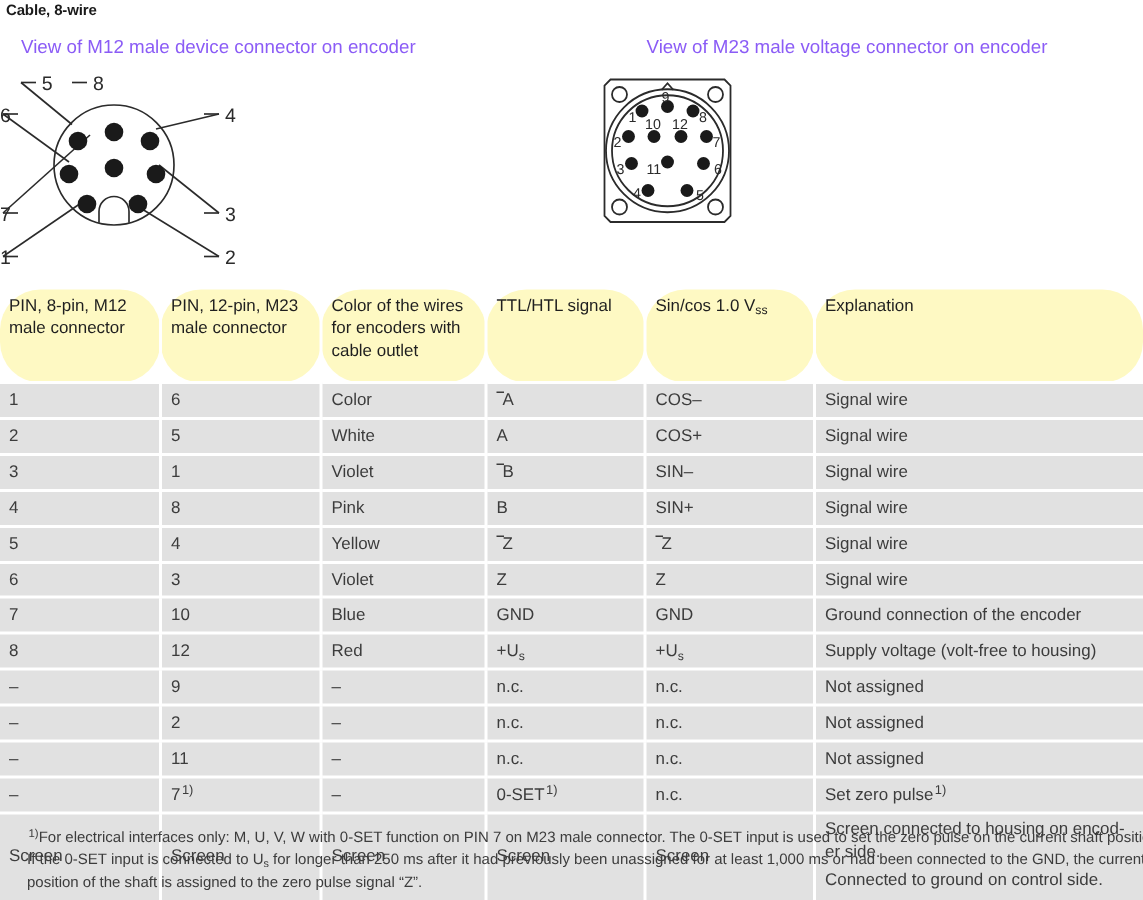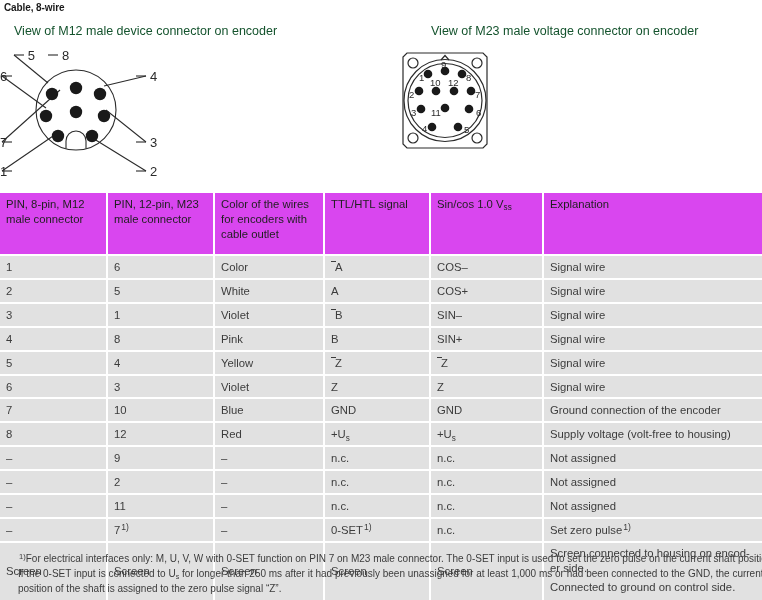--- a/index.html
+++ b/index.html
@@ -24,21 +24,21 @@
     font-size: 10px;
     font-weight: bold;
     color: #1a1a1a;
     letter-spacing: -0.1px;
   }
 
   
   .caption {
     position: absolute;
     font-size: 12.5px;
-    color: #14532d;
+    color: #8b5cf6;
     white-space: nowrap;
   }
   .caption-m12 { left: 14px; top: 24px; }
   .caption-m23 { left: 431px; top: 24px; }
 
   
   .diagram {
     position: absolute;
   }
   .diagram-m12 { left: 0px; top: 38px; }
@@ -66,26 +66,27 @@
     padding: 4px 6px 3px 6px;
     border-right: 2px solid #ffffff;
     border-bottom: 2px solid #ffffff;
     line-height: 1.32;
     font-weight: normal;
   }
   .wire-table th:last-child,
   .wire-table td:last-child { border-right: none; }
 
   thead th {
-    background: #d946ef;
+    background: #fef9c3;
     color: #1f1f1f;
     font-weight: bold;
     height: 54px;
     vertical-align: top;
     padding-top: 5px;
+    border-radius: 27px;
   }
   tbody td {
     background: #e1e1e1;
     color: #3c3c3c;
     height: 14px;
   }
   tbody tr.screen-row td {
     vertical-align: middle;
     padding-top: 5px;
     padding-bottom: 17px;

